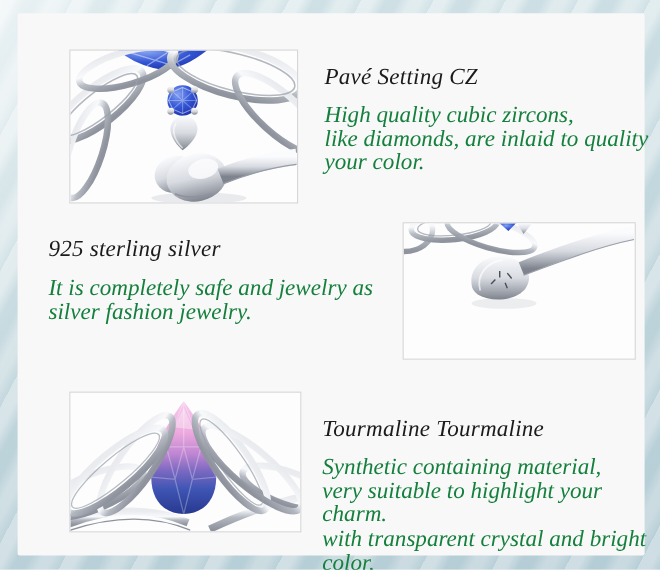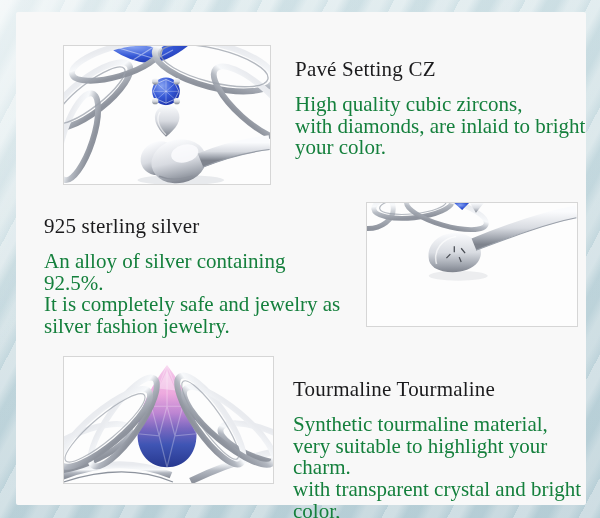--- a/index.html
+++ b/index.html
@@ -13,21 +13,21 @@
       linear-gradient(118deg, rgba(255,255,255,.55) 0%, rgba(255,255,255,0) 22%),
       repeating-linear-gradient(118deg,
         rgba(255,255,255,.30) 0px, rgba(255,255,255,.30) 10px,
         rgba(160,194,205,.20) 20px, rgba(160,194,205,.20) 30px,
         rgba(255,255,255,.22) 40px, rgba(255,255,255,.22) 48px,
         rgba(173,203,213,.16) 58px),
       linear-gradient(168deg, #dfebee 0%, #d2e2e6 30%, #c5d8de 62%, #b9cfd7 100%);
   }
   .panel{
     position:absolute;left:16px;top:12px;right:14px;bottom:13px;
-    background:#f8f8f8;border-radius:2px;
+    background:#f8f8f8;border-radius:2px;font-style:italic;
   }
   .photo{
     position:absolute;background:#fdfdfd;border:1px solid #d6d6d6;
     box-sizing:border-box;overflow:hidden;
   }
   .photo svg{display:block;width:100%;height:100%;}
   #photo1{left:47px;top:33px;width:208px;height:140px;}
   #photo2{left:350px;top:190px;width:212px;height:125px;}
   #photo3{left:47px;top:344px;width:211px;height:128px;}
   .textblock{position:absolute;}
@@ -98,27 +98,26 @@
         <ellipse cx="122" cy="109" rx="14" ry="9" fill="#fbfcfe" opacity=".85" transform="rotate(-14 122 109)"></ellipse>
         <path d="M96,132 Q110,138 130,132" stroke="#8d929c" stroke-width="1.4" fill="none"></path>
         <path d="M138,116 Q172,102 208,98" stroke="url(#p1f)" stroke-width="15" fill="none"></path>
         <path d="M140,123 Q175,109 208,105" stroke="#979da7" stroke-width="1.2" fill="none"></path>
       </svg>
     </div>
 
     <div class="textblock" id="tb1">
       <h2>Pavé Setting CZ</h2>
       <div class="line">High quality cubic zircons,</div>
-      <div class="line">with diamonds, are inlaid to bright</div>
+      <div class="line">like diamonds, are inlaid to quality</div>
       <div class="line">your color.</div>
     </div>
 
     <div class="textblock" id="tb2">
       <h2>925 sterling silver</h2>
-      <div class="line">An alloy of silver containing 92.5%.</div>
       <div class="line">It is completely safe and jewelry as</div>
       <div class="line">silver fashion jewelry.</div>
     </div>
 
     <div class="photo" id="photo2">
       <svg viewBox="0 0 212 125">
         <defs>
           <linearGradient id="p2s" x1="0" y1="0" x2="0" y2="1">
             <stop offset="0" stop-color="#e9ebef"></stop>
               <stop offset=".4" stop-color="#f7f9fb"></stop>
@@ -192,19 +191,19 @@
         </g>
         <g fill="none" stroke="#9aa0aa" stroke-width="1.2" opacity=".7">
           <ellipse cx="148" cy="64" rx="48" ry="11" transform="rotate(55 148 64)"></ellipse>
           <ellipse cx="41" cy="72" rx="52" ry="12" transform="rotate(-40 41 72)"></ellipse>
         </g>
       </svg>
     </div>
 
     <div class="textblock" id="tb3">
       <h2>Tourmaline Tourmaline</h2>
-      <div class="line">Synthetic tourmaline material,</div>
+      <div class="line">Synthetic containing material,</div>
       <div class="line">very suitable to highlight your charm.</div>
       <div class="line">with transparent crystal and bright color,</div>
     </div>
 
   </div>
 </div>
 
 </body></html>

